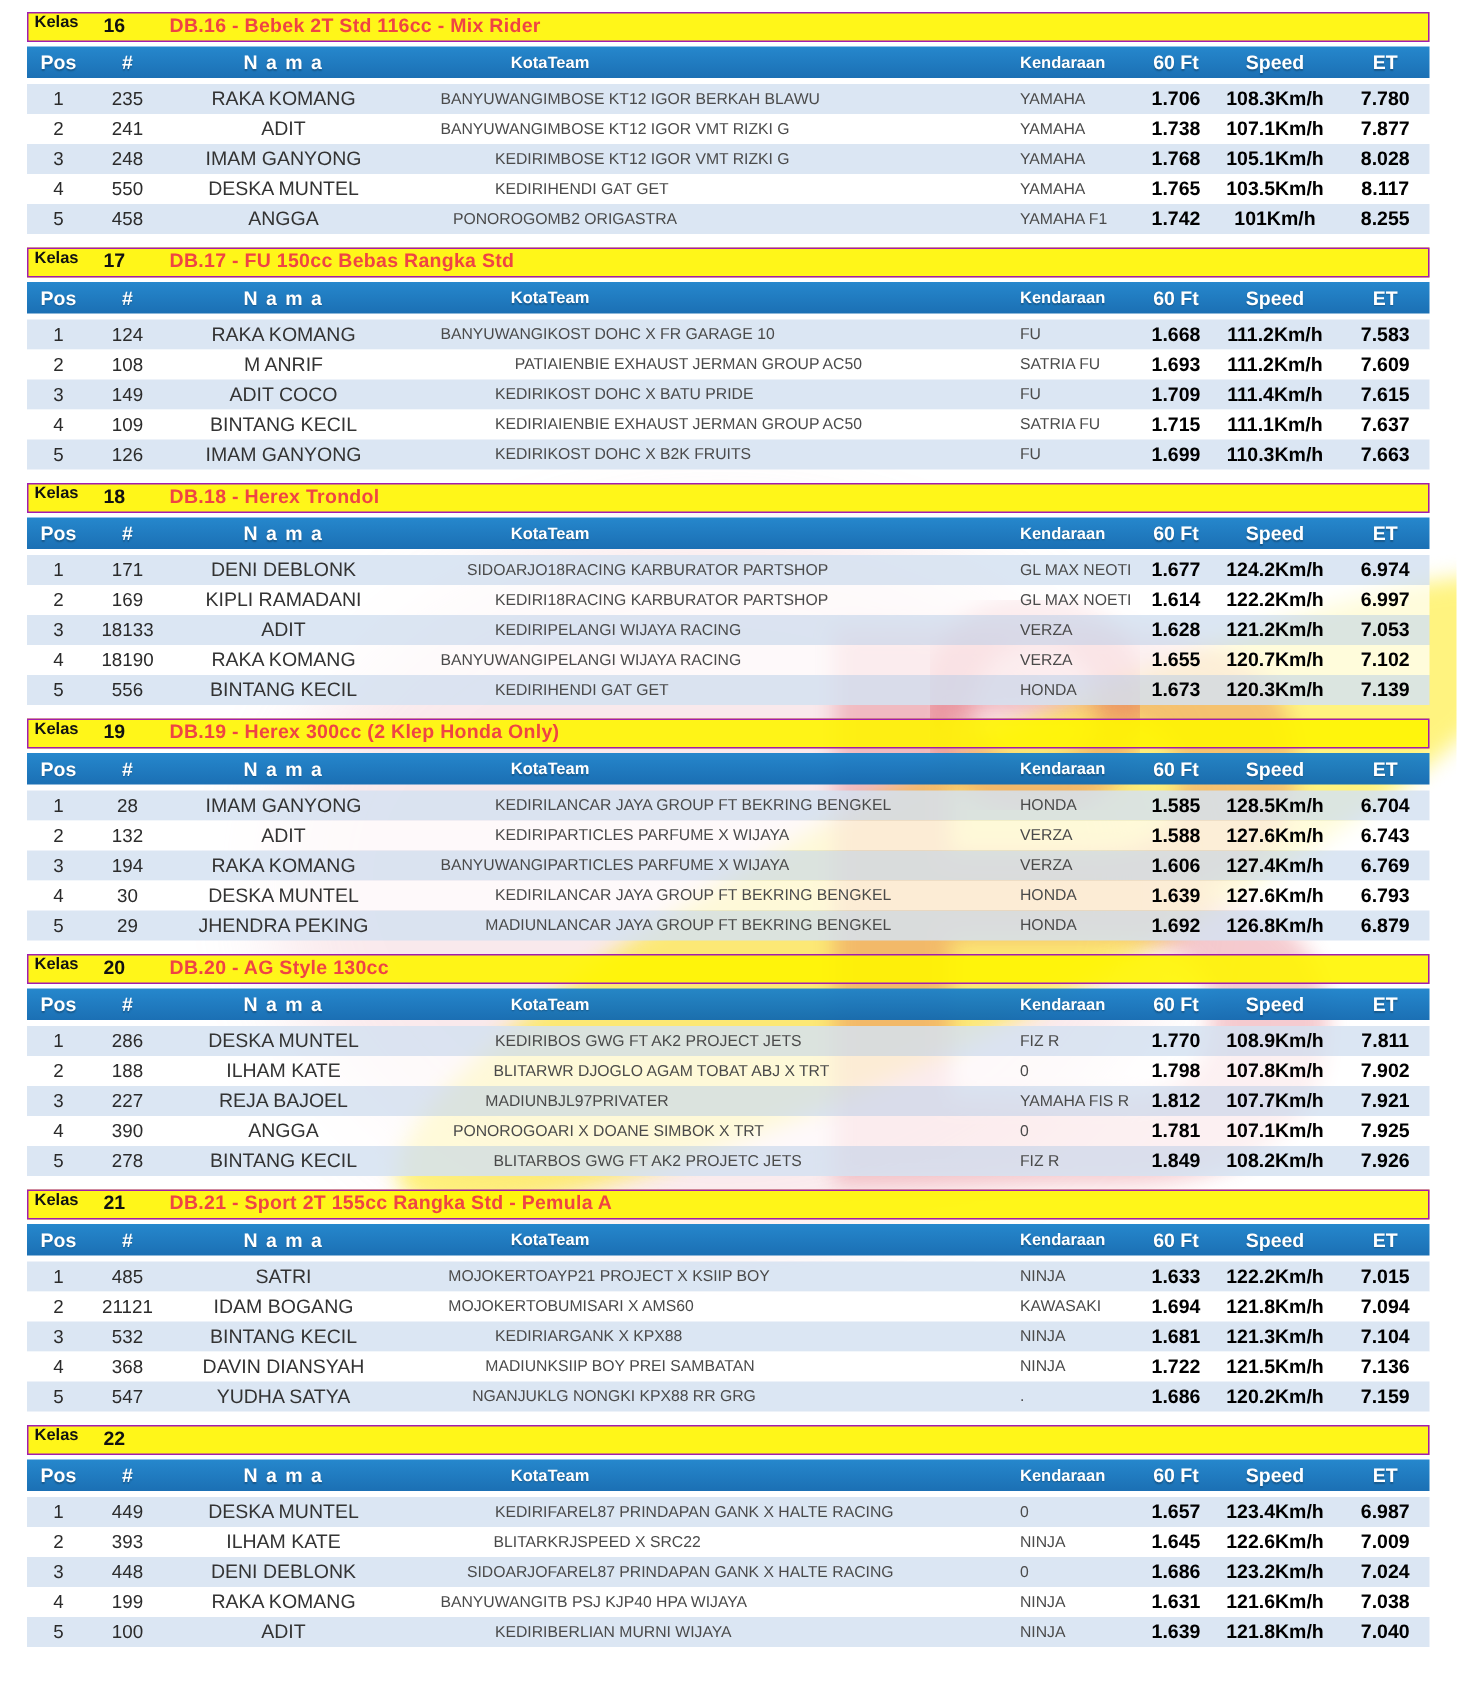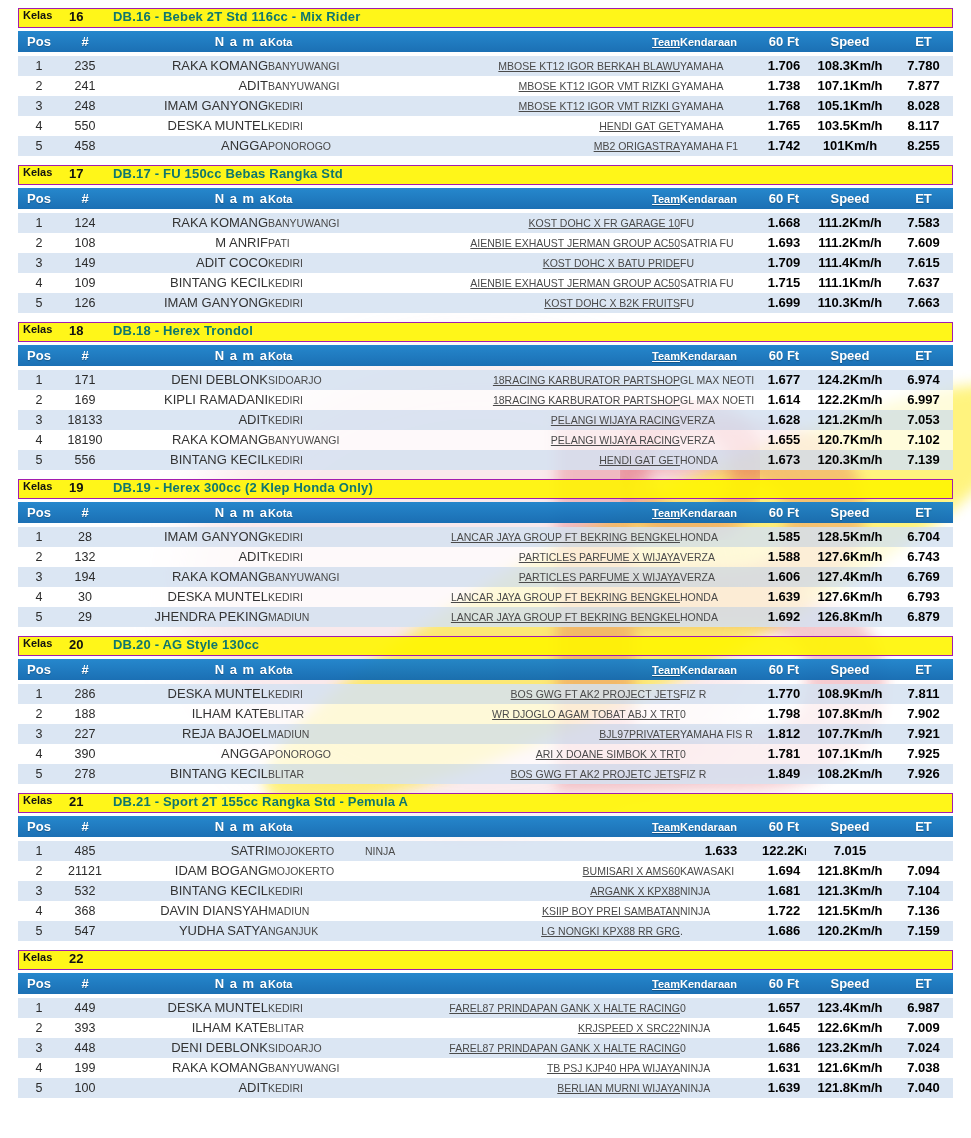--- a/index.html
+++ b/index.html
@@ -13,42 +13,42 @@
   .kelas-section{margin-bottom:9px;}
 
   .kelas-bar{
     display:flex;align-items:flex-start;
     height:18px;border:1px solid #a21caf;
     background:rgba(255,245,0,0.90);
     margin-bottom:3px;
   }
   .kelas-word{flex:0 0 46px;padding-left:4px;font-size:11px;font-weight:bold;color:#111;}
   .kelas-num{flex:0 0 44px;font-size:13px;font-weight:bold;color:#111;}
-  .kelas-title{font-size:13px;font-weight:bold;color:#0f766e;letter-spacing:.2px;}
+  .kelas-title{font-size:13px;font-weight:bold;color:#ef4444;letter-spacing:.2px;}
 
   .thead{
     display:grid;grid-template-columns:42px 50px 158px 97px 315px 82px 44px 88px 59px;
     height:21px;align-items:center;
     background:linear-gradient(180deg,rgba(26,129,202,0.95) 0%,rgba(15,104,176,0.95) 100%);
     color:#fff;margin-bottom:4px;
     text-shadow:0 1px 1px rgba(0,0,0,0.25);
   }
   .rows{display:block;}
   .row{
     display:grid;grid-template-columns:42px 50px 158px 97px 315px 82px 44px 88px 59px;
     height:20px;align-items:center;background:rgba(255,255,255,0.72);
   }
   .row.alt{background:rgba(213,226,241,0.85);}
 
   .cell{white-space:nowrap;overflow:hidden;line-height:20px;}
   .c-pos{text-align:center;}
   .c-num{text-align:center;}
-  .c-nama{text-align:right;}
-  .c-kota{text-align:left;}
-  .c-team{text-align:right;text-decoration:underline;}
+  .c-nama{text-align:center;}
+  .c-kota{text-align:right;}
+  .c-team{text-align:left;}
   .c-kendaraan{text-align:left;}
   .c-sixty{text-align:center;}
   .c-speed{text-align:center;}
   .c-et{text-align:center;}
 
   
   .thead .h{font-weight:bold;font-size:13px;}
   .thead .c-kota,.thead .c-team,.thead .c-kendaraan{font-size:11px;}
   .thead .c-nama{letter-spacing:1px;}
 
@@ -475,20 +475,21 @@
         <div class="cell h c-sixty">60 Ft</div>
         <div class="cell h c-speed">Speed</div>
         <div class="cell h c-et">ET</div>
       </div>
     <div class="rows">
         <div class="row alt">
           <div class="cell c-pos">1</div>
           <div class="cell c-num">485</div>
           <div class="cell c-nama">SATRI</div>
           <div class="cell c-kota">MOJOKERTO</div>
+          <div class="cell c-team">AYP21 PROJECT X KSIIP BOY</div>
           <div class="cell c-kendaraan">NINJA</div>
           <div class="cell c-sixty">1.633</div>
           <div class="cell c-speed">122.2Km/h</div>
           <div class="cell c-et">7.015</div>
         </div>
         <div class="row">
           <div class="cell c-pos">2</div>
           <div class="cell c-num">21121</div>
           <div class="cell c-nama">IDAM BOGANG</div>
           <div class="cell c-kota">MOJOKERTO</div>

